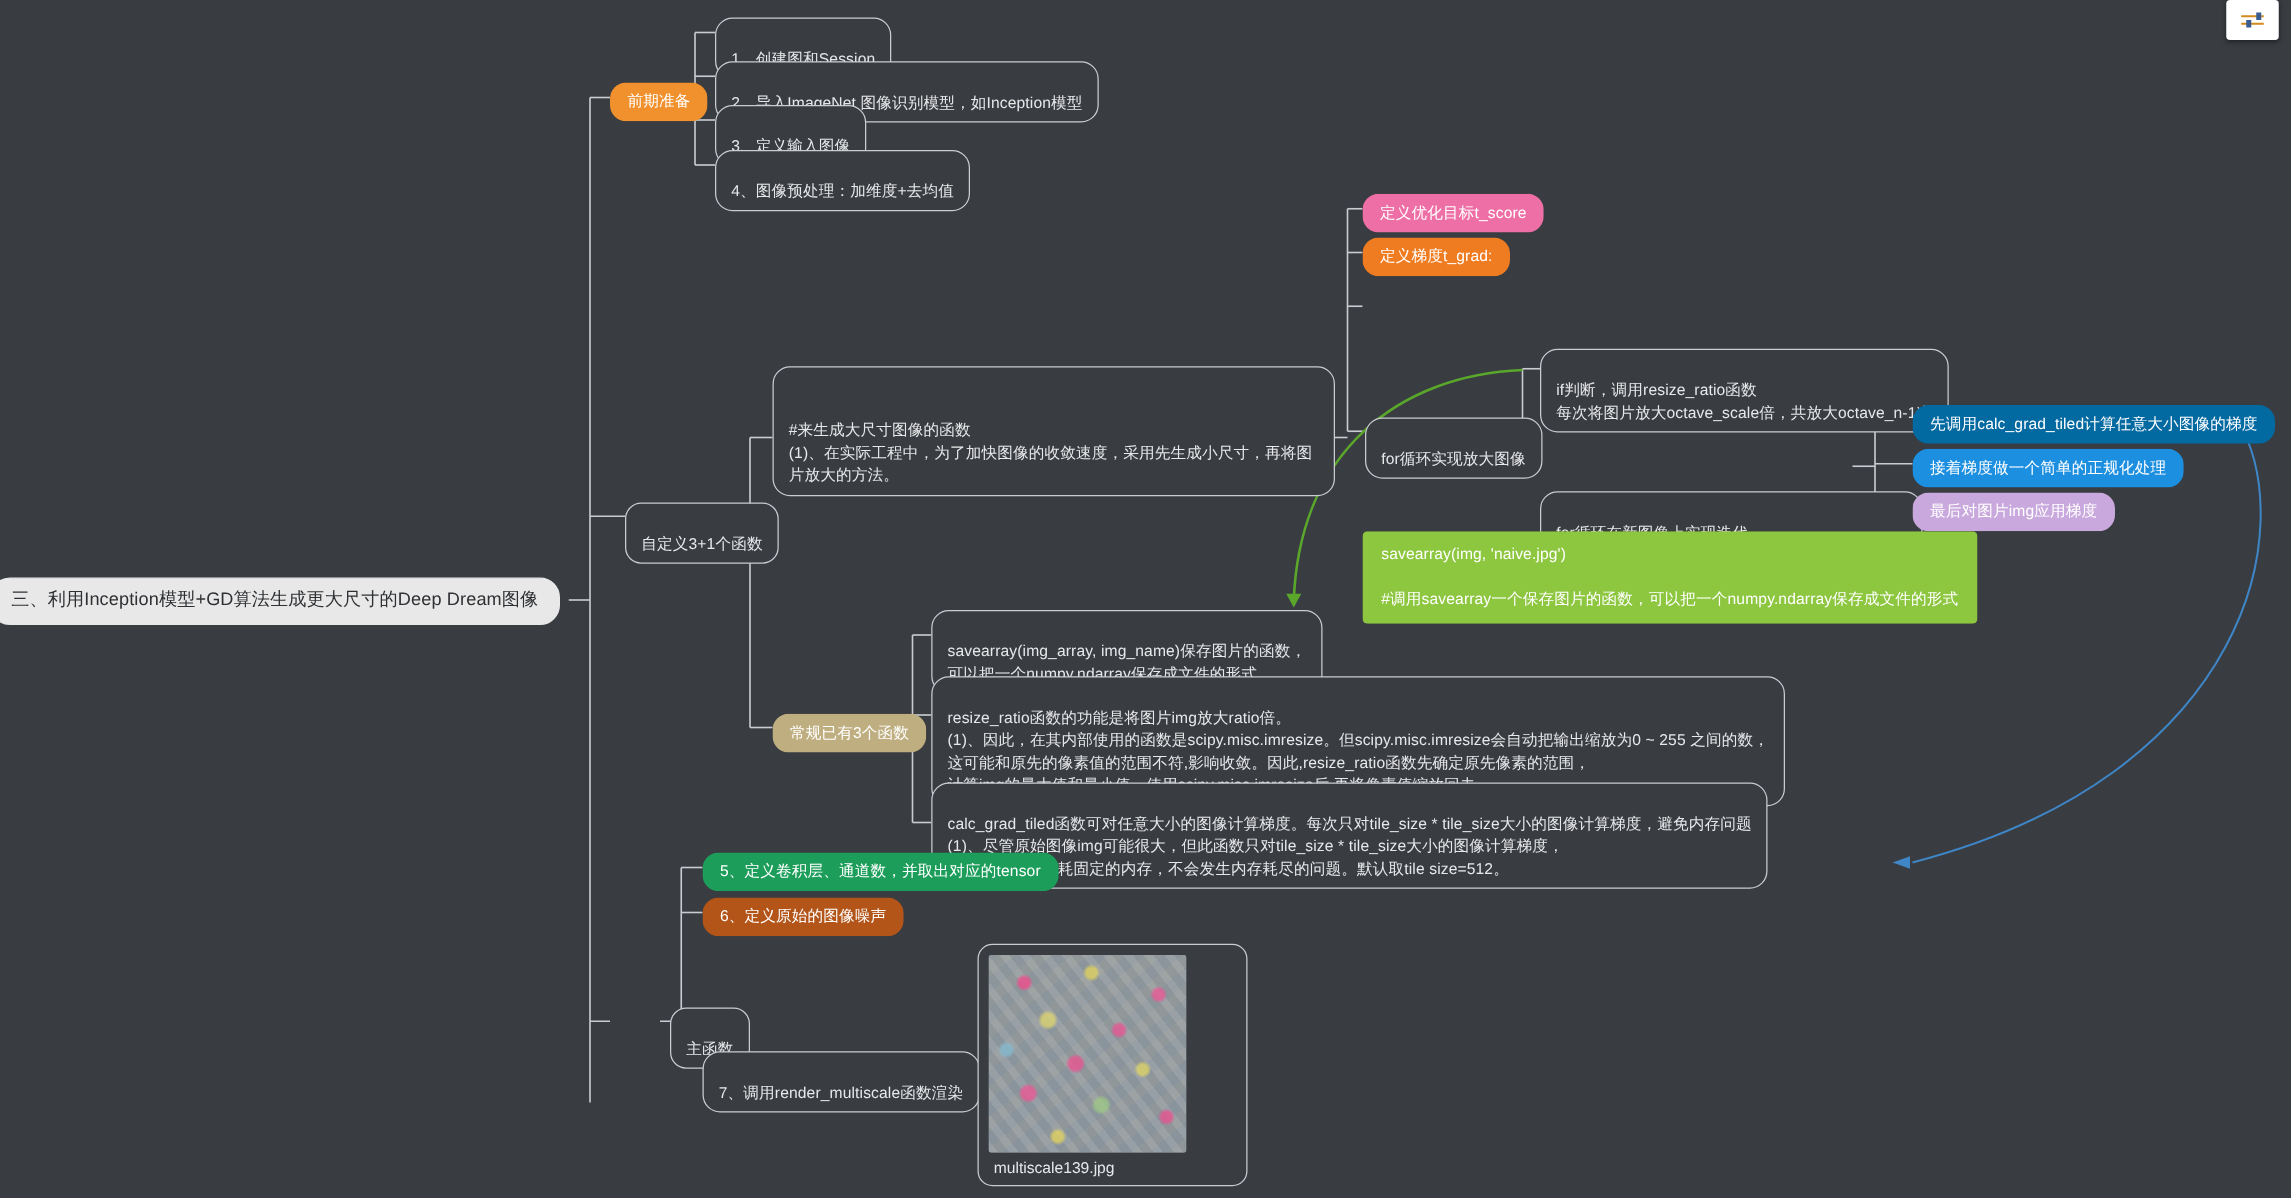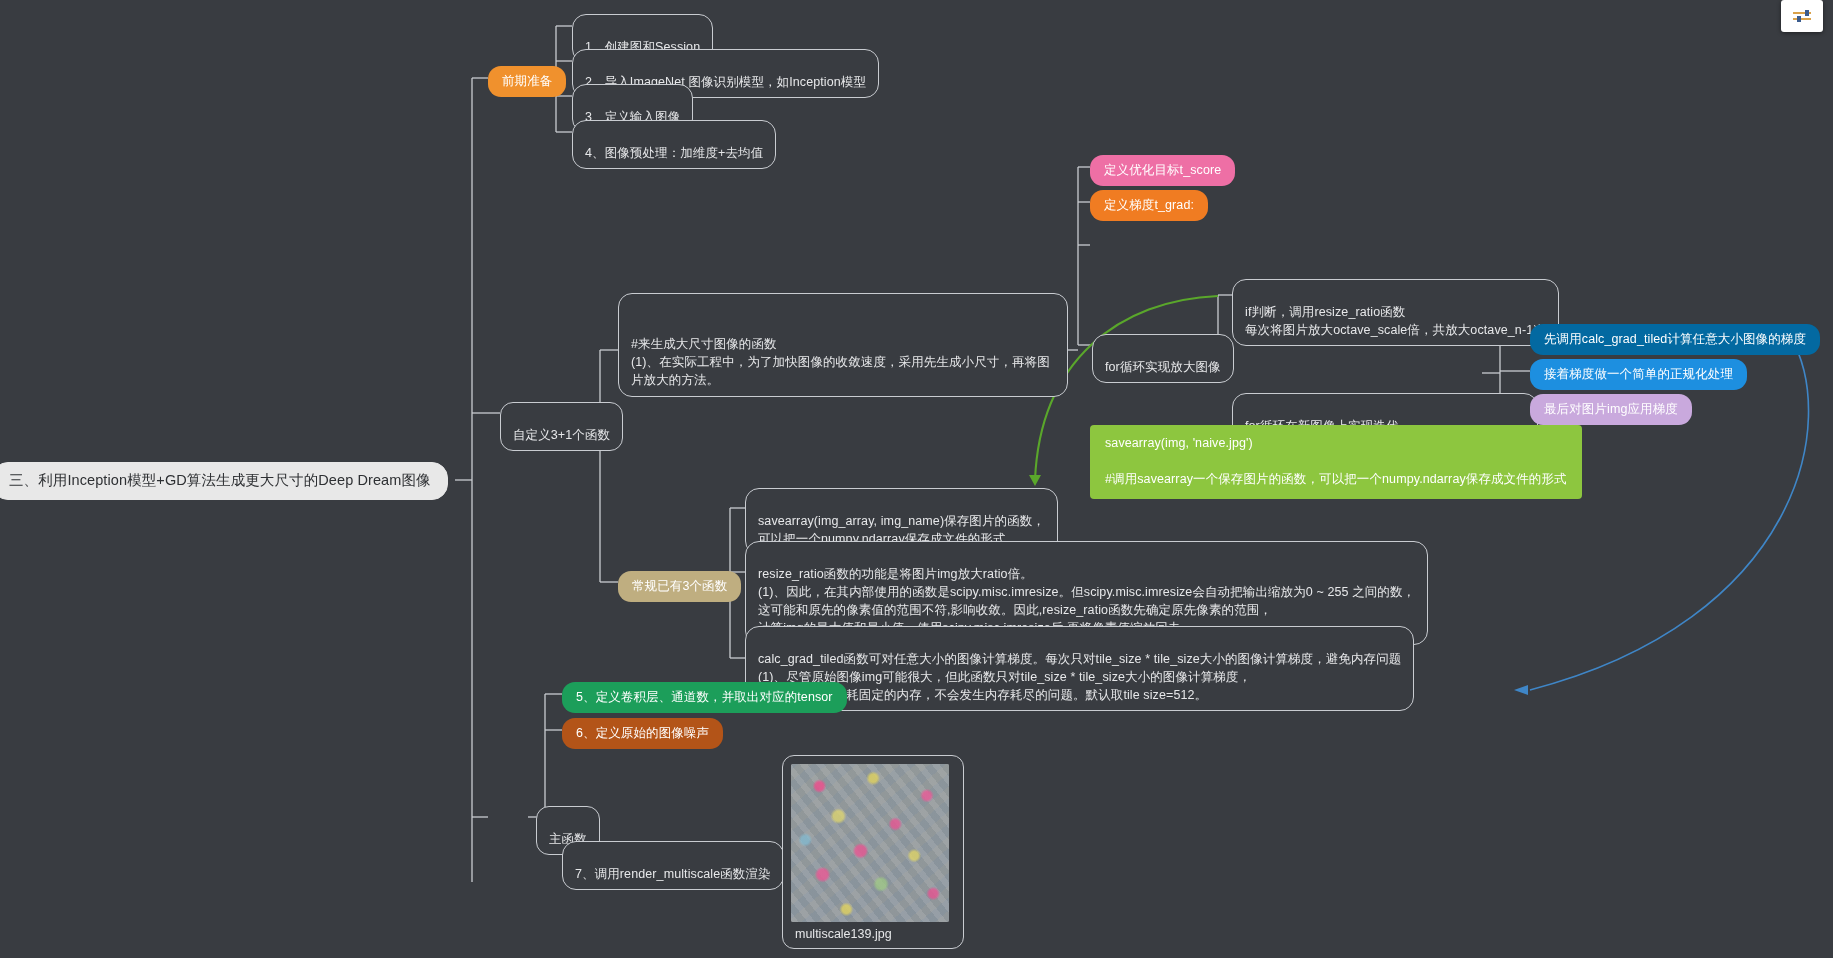--- a/index.html
+++ b/index.html
@@ -216,21 +216,21 @@
   <div class="node n-plain multiline" style="left:745px;top:626px;">calc_grad_tiled函数可对任意大小的图像计算梯度。每次只对tile_size * tile_size大小的图像计算梯度，避免内存问题
 (1)、尽管原始图像img可能很大，但此函数只对tile_size * tile_size大小的图像计算梯度，
 因此计算只会消耗固定的内存，不会发生内存耗尽的问题。默认取tile size=512。</div>
 
   <div class="node n-plain" style="left:488px;top:806px;border-radius:13px;margin-left:48px;">主函数</div>
 
   <div class="node n-fill" style="left:562px;top:682px;background:#1c9e5a;">5、定义卷积层、通道数，并取出对应的tensor</div>
   <div class="node n-fill" style="left:562px;top:718px;background:#b35418;">6、定义原始的图像噪声</div>
   <div class="node n-plain" style="left:562px;top:841px;">7、调用render_multiscale函数渲染</div>
 
-  <div class="img-card" style="left:782px;top:755px;width:182px;">
+  <div class="img-card" style="left:782px;top:755px;width:216px;">
     <div class="img-thumb">
       <div class="tex"></div>
     </div>
     <div class="img-caption">multiscale139.jpg</div>
   </div>
 
   <div class="tool-panel">
     <svg width="22" height="16" viewBox="0 0 22 16">
       <line x1="2" y1="5" x2="20" y2="5" stroke="#d18b1e" stroke-width="1.6"></line>
       <line x1="2" y1="11" x2="20" y2="11" stroke="#d18b1e" stroke-width="1.6"></line>

